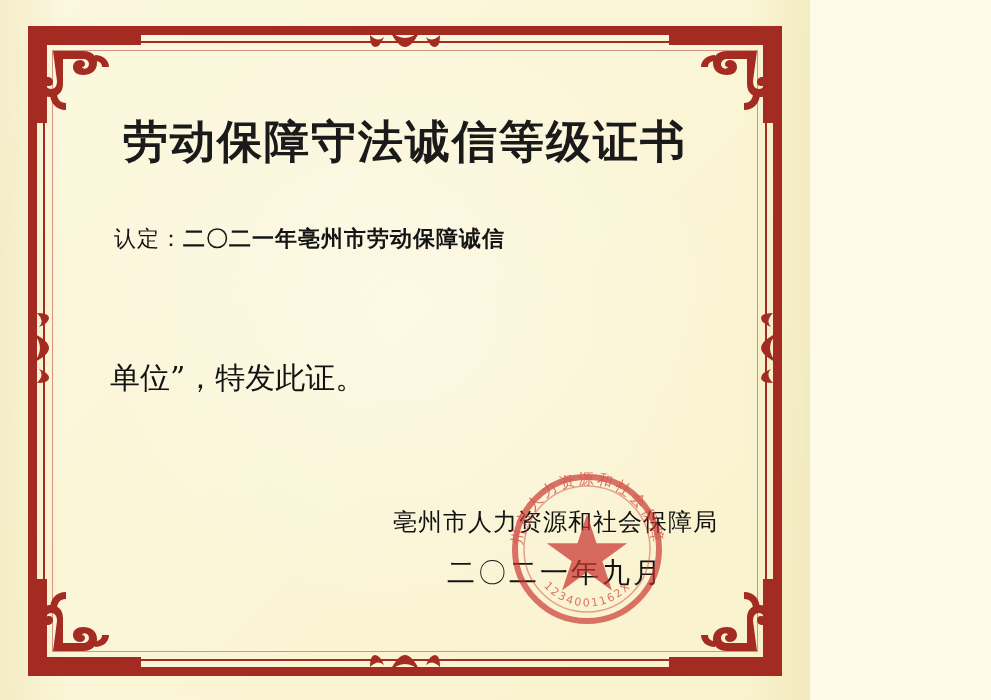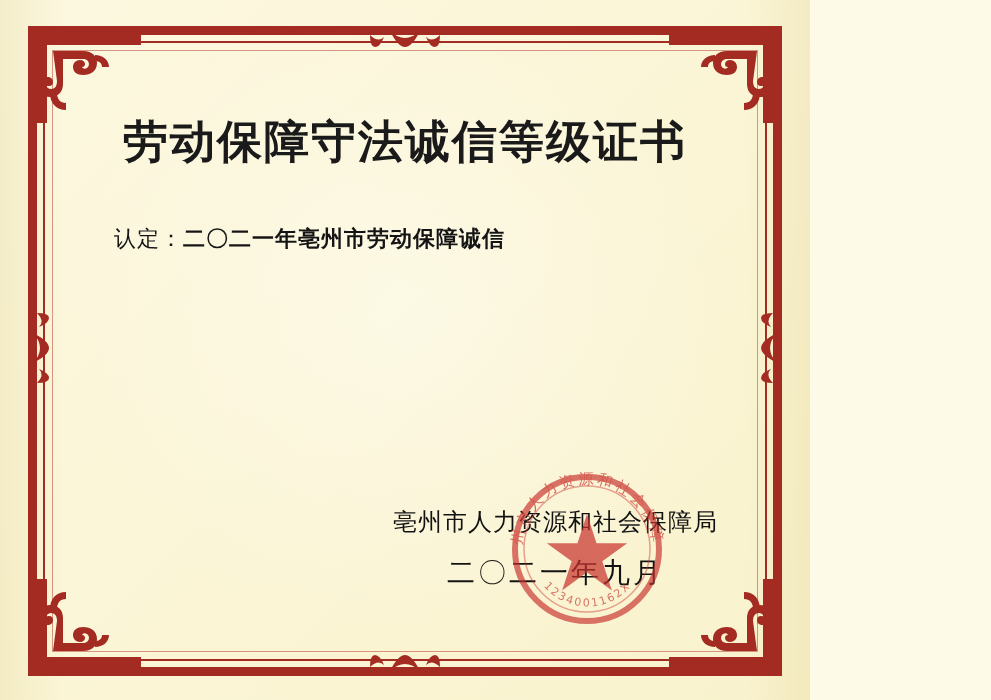--- a/index.html
+++ b/index.html
@@ -253,20 +253,21 @@
   <div class="content">
 
     <div class="cert-title">劳动保障守法诚信等级证书</div>
 
     <div class="recipient-line">
       <span class="recipient-label">认定：</span><span class="recipient-name">二〇二一年亳州市劳动保障诚信</span>
     </div>
 
     <div class="body-text">
       <span class="indent"></span><br>
+      <span>单位”，特发此证。</span>
     </div>
 
     <div class="signature-block">
       <div class="issuer">亳州市人力资源和社会保障局</div>
       <div class="issue-date">二〇二一年九月</div>
     </div>
 
   </div>
 
   <div class="seal">

